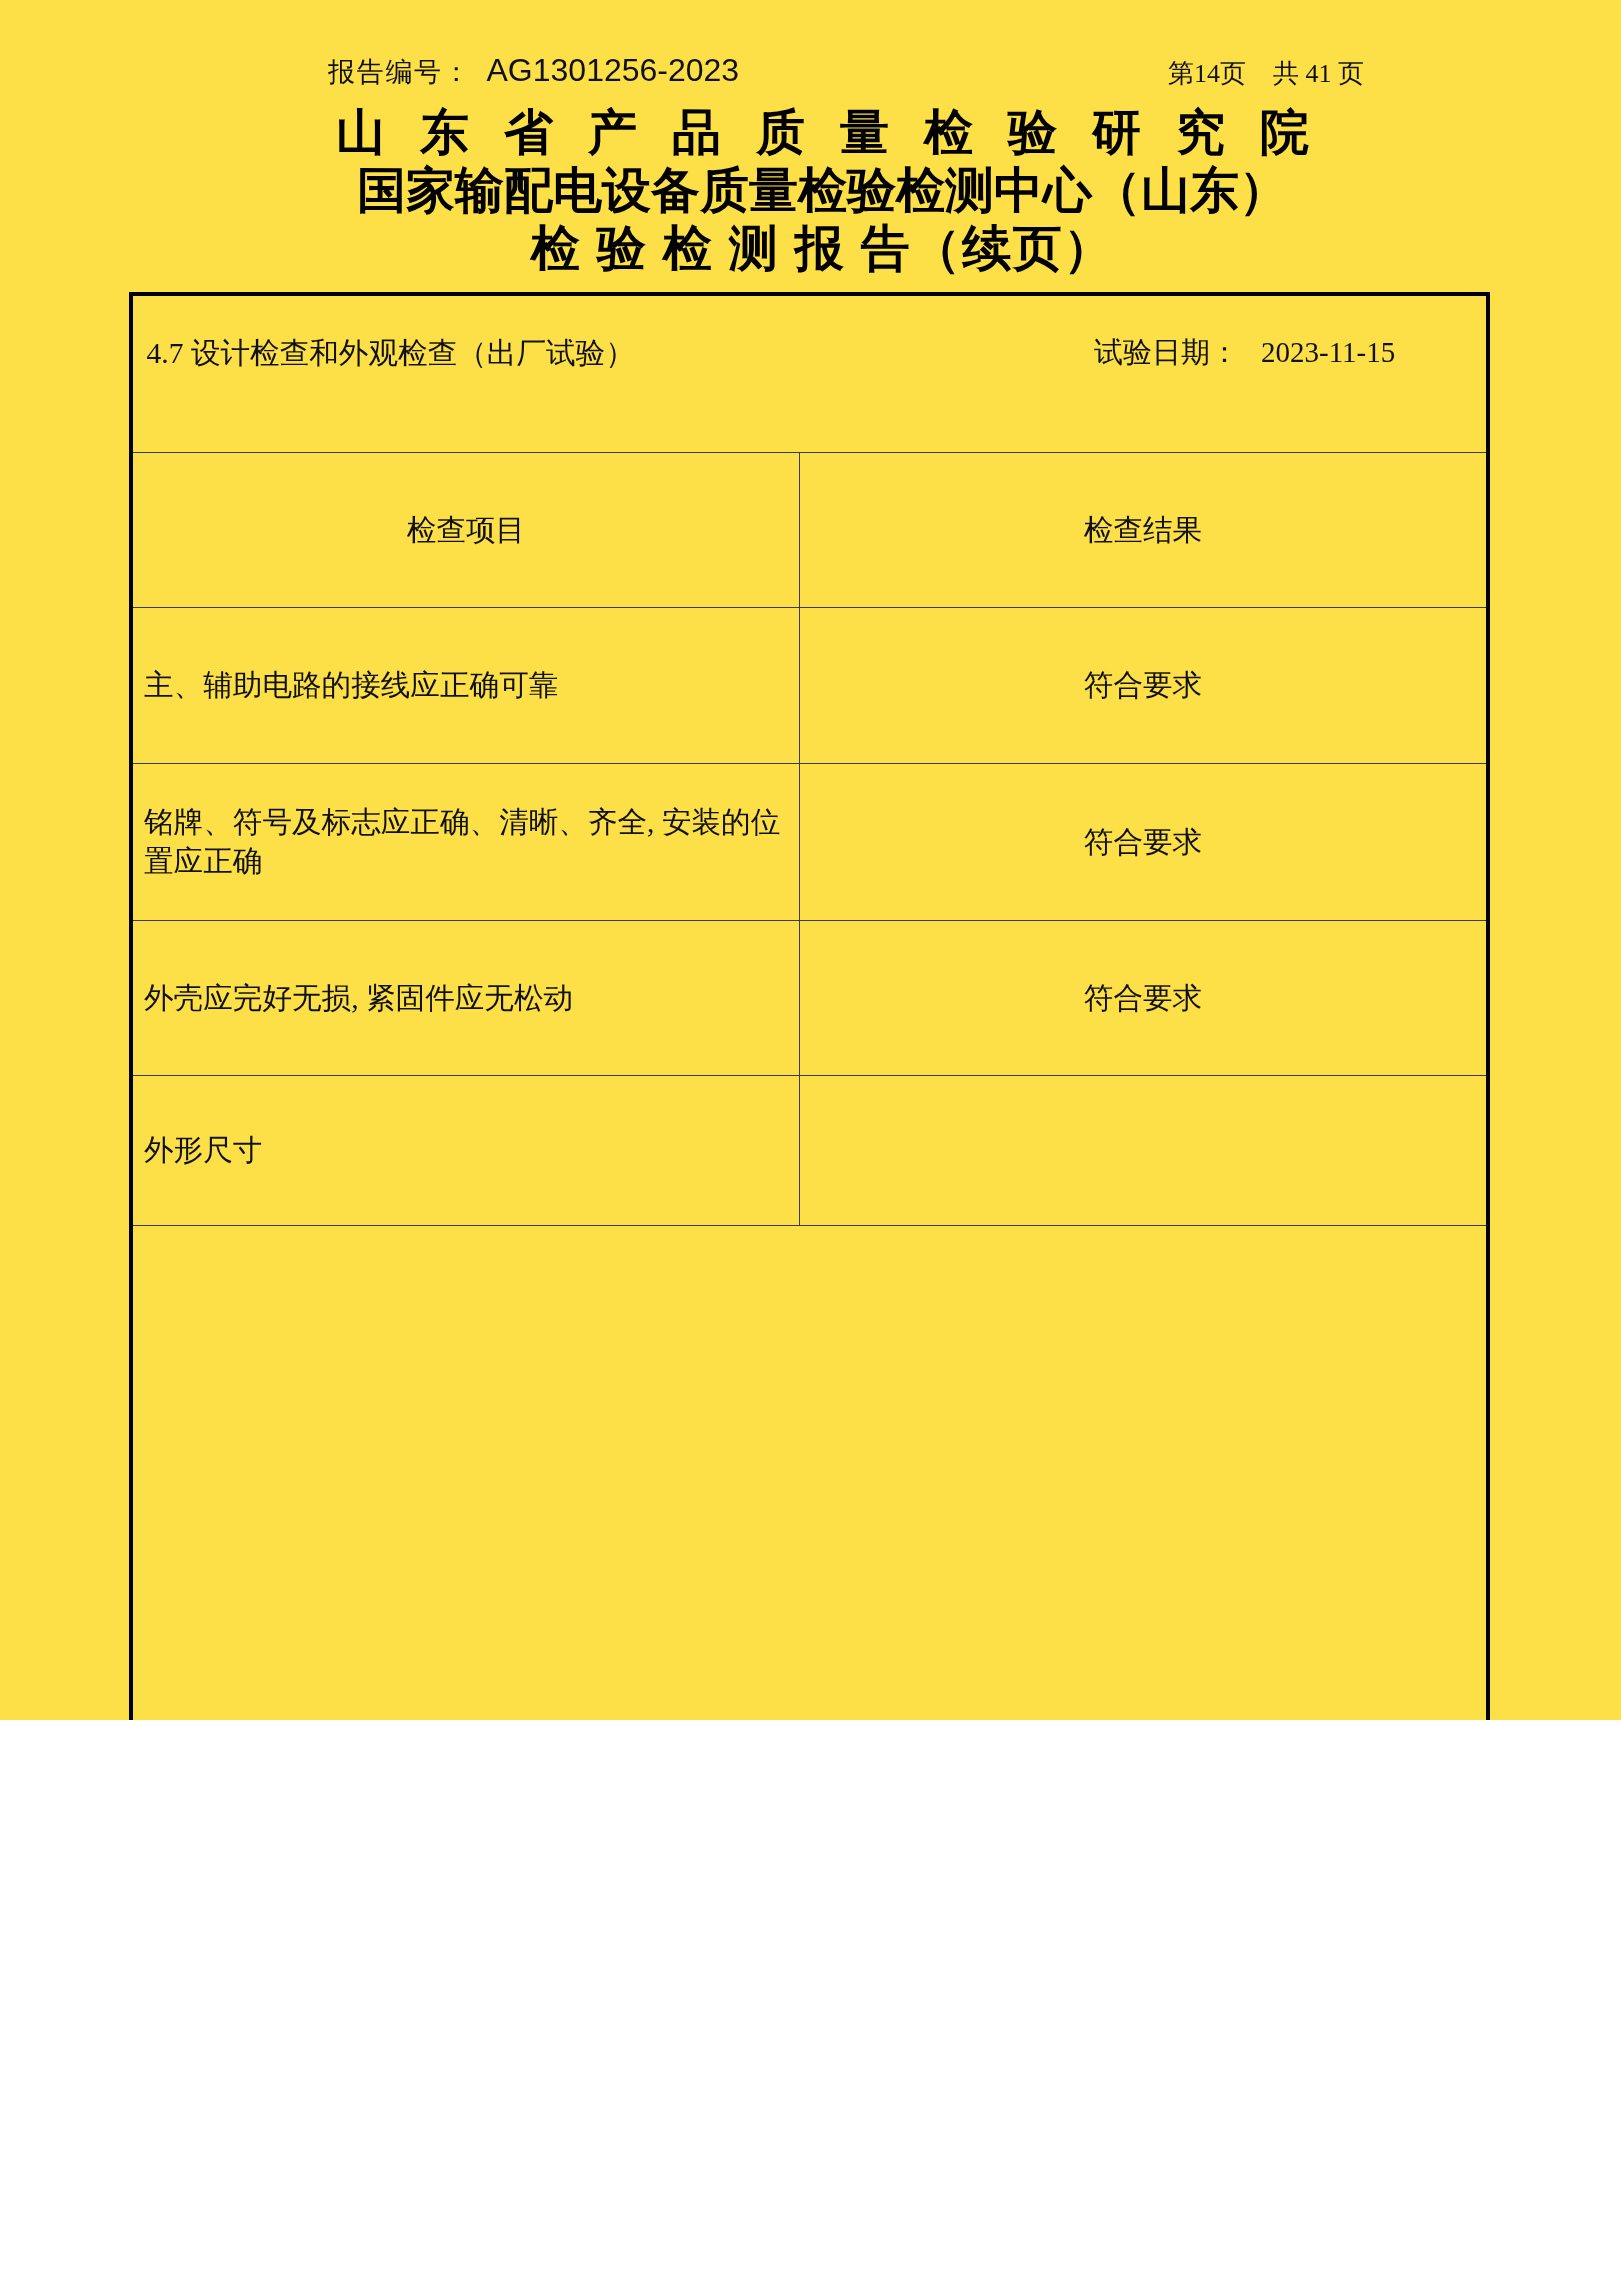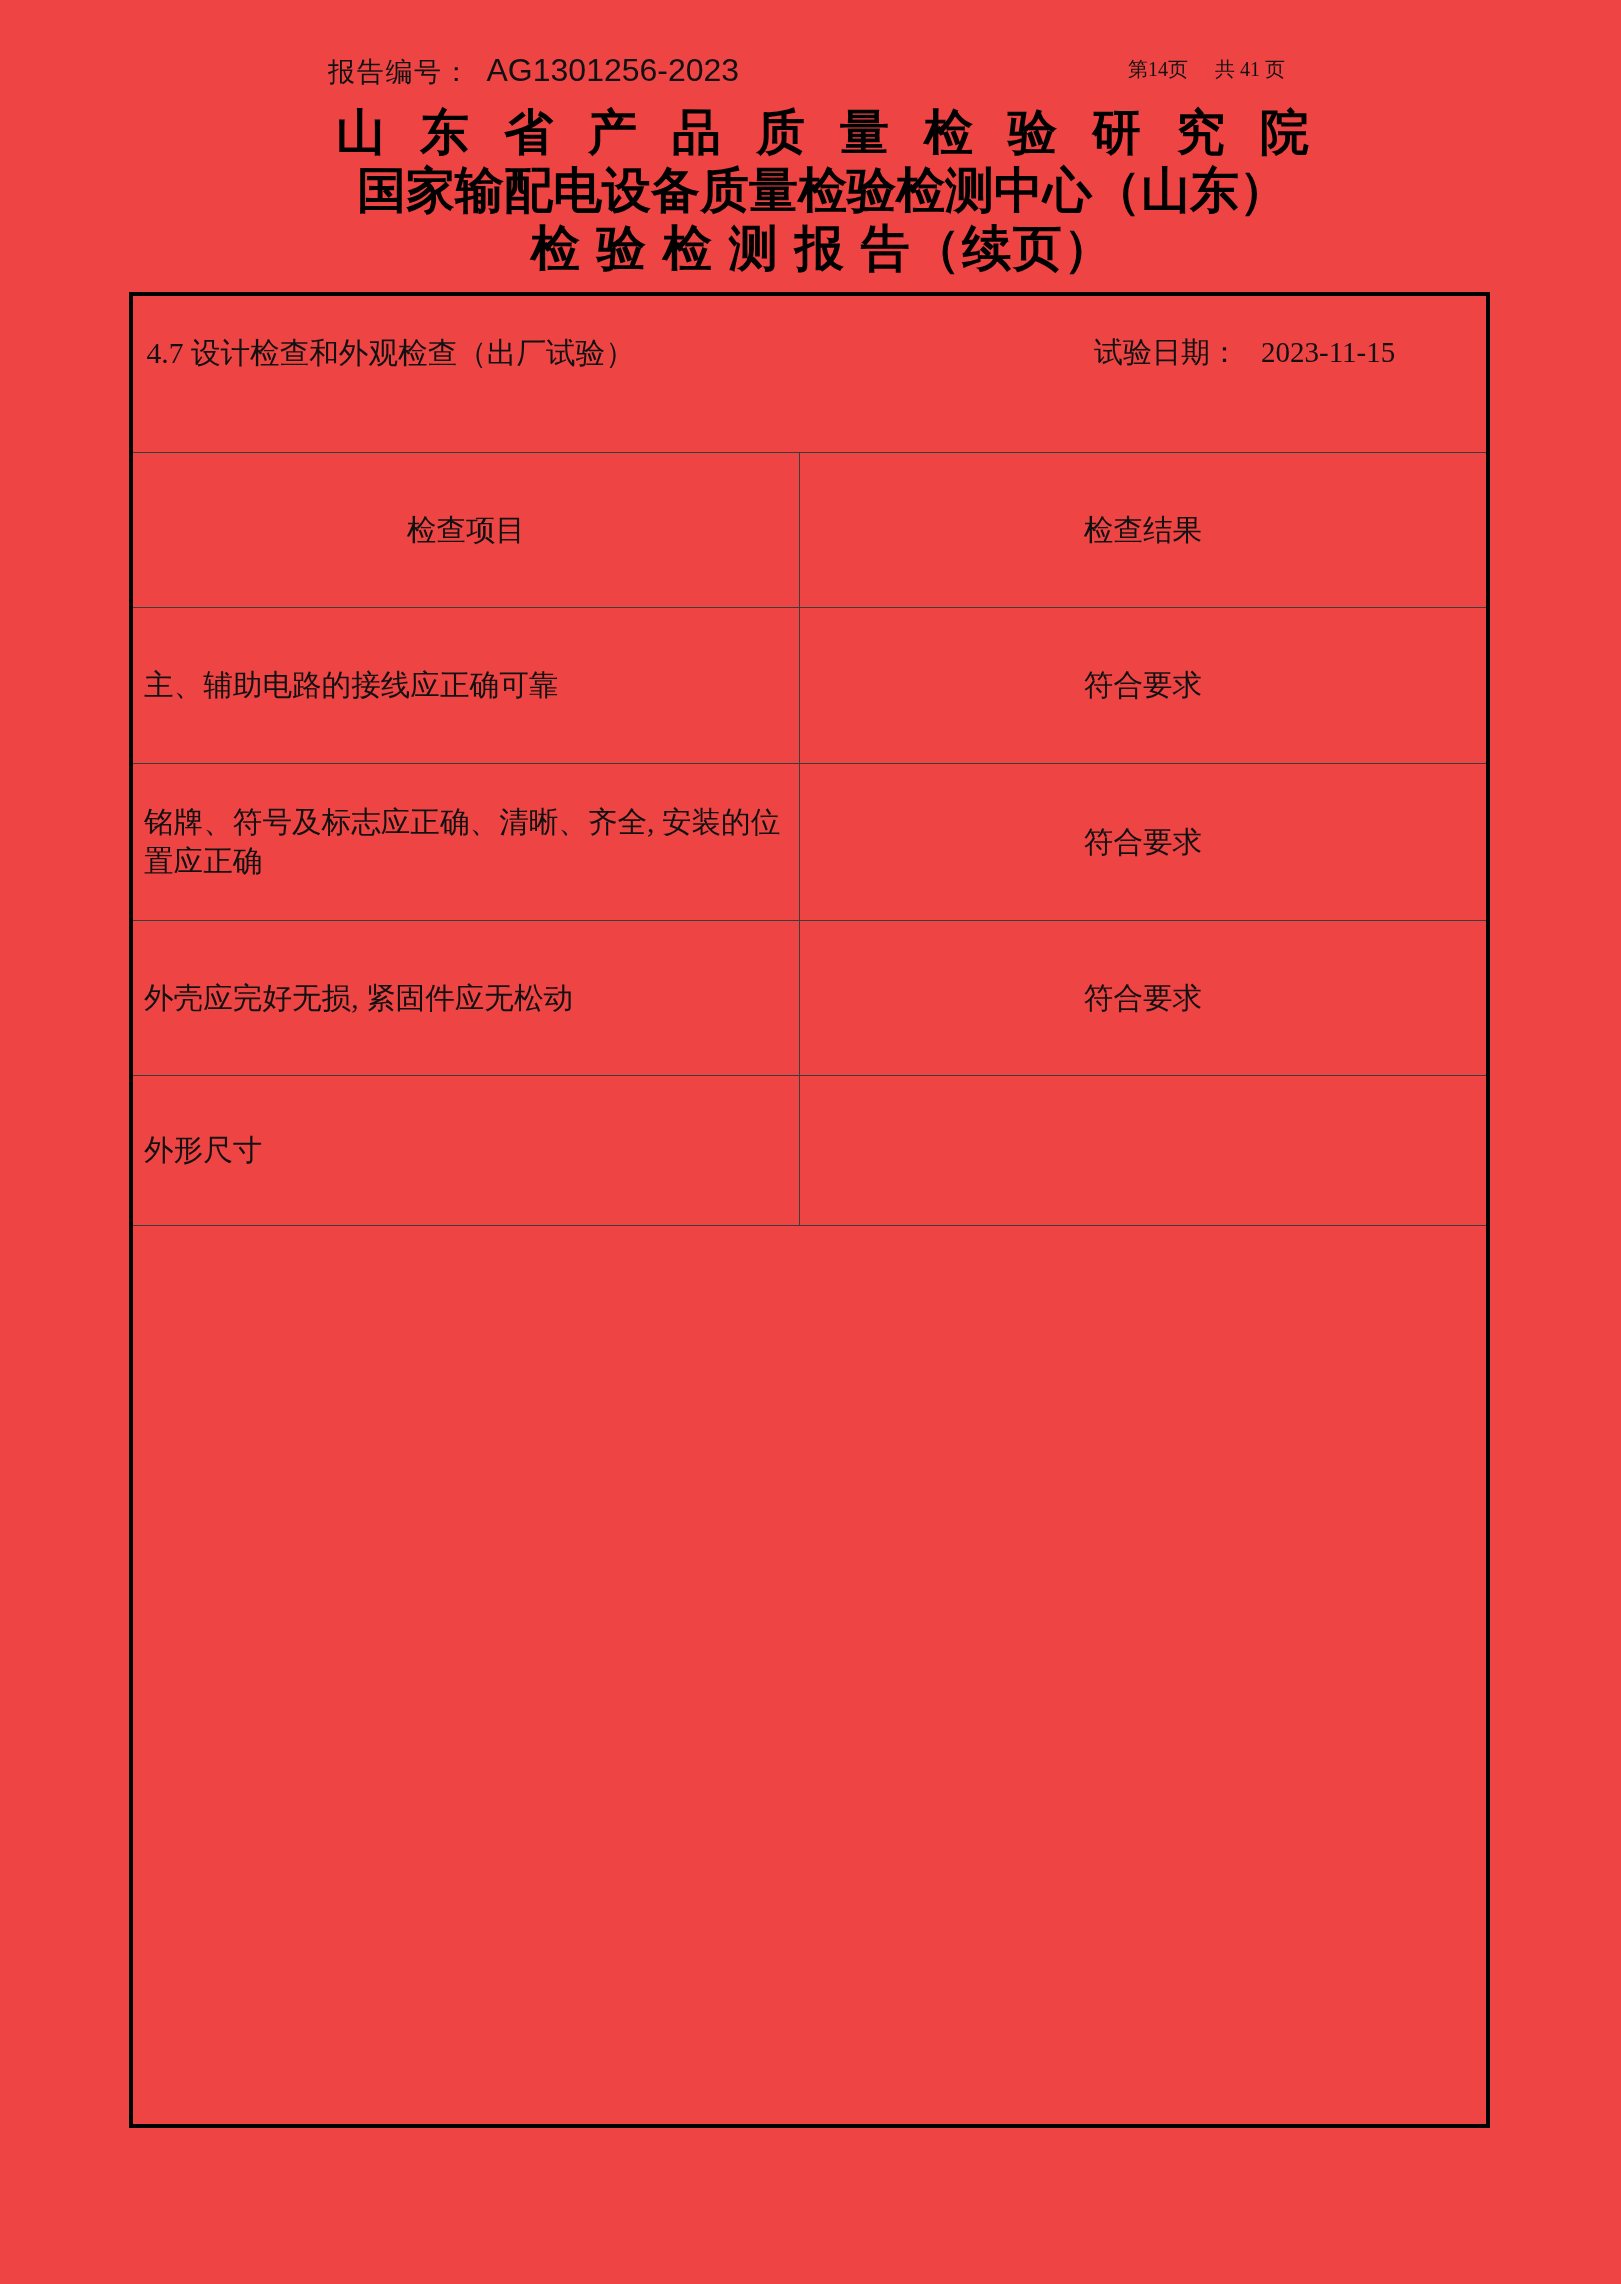--- a/index.html
+++ b/index.html
@@ -3,22 +3,22 @@
 <meta charset="utf-8">
 <style>
   html, body {
     margin: 0;
     padding: 0;
     background: #ffffff;
   }
   .page {
     position: relative;
     width: 1621px;
-    height: 2284px;
-    background: #ef4444;
+    height: 1720px;
+    background: #fde047;
     overflow: hidden;
     color: #111111;
     font-family: "Liberation Serif", "DejaVu Serif", serif;
   }
 
   
   .doc-meta-left {
     position: absolute;
     left: 328px;
     top: 52px;
@@ -29,23 +29,23 @@
     font-size: 27px;
     letter-spacing: 1.7px;
   }
   .report-no-value {
     font-family: "Liberation Sans", "DejaVu Sans", sans-serif;
     font-size: 32px;
     margin-left: 15px;
   }
   .doc-meta-right {
     position: absolute;
-    left: 1128px;
+    left: 1168px;
     top: 56px;
-    font-size: 20px;
+    font-size: 26px;
     white-space: nowrap;
   }
   .page-total { margin-left: 27px; }
 
   
   .title-block {
     position: absolute;
     left: 12px;
     top: 103px;
     width: 100%;

